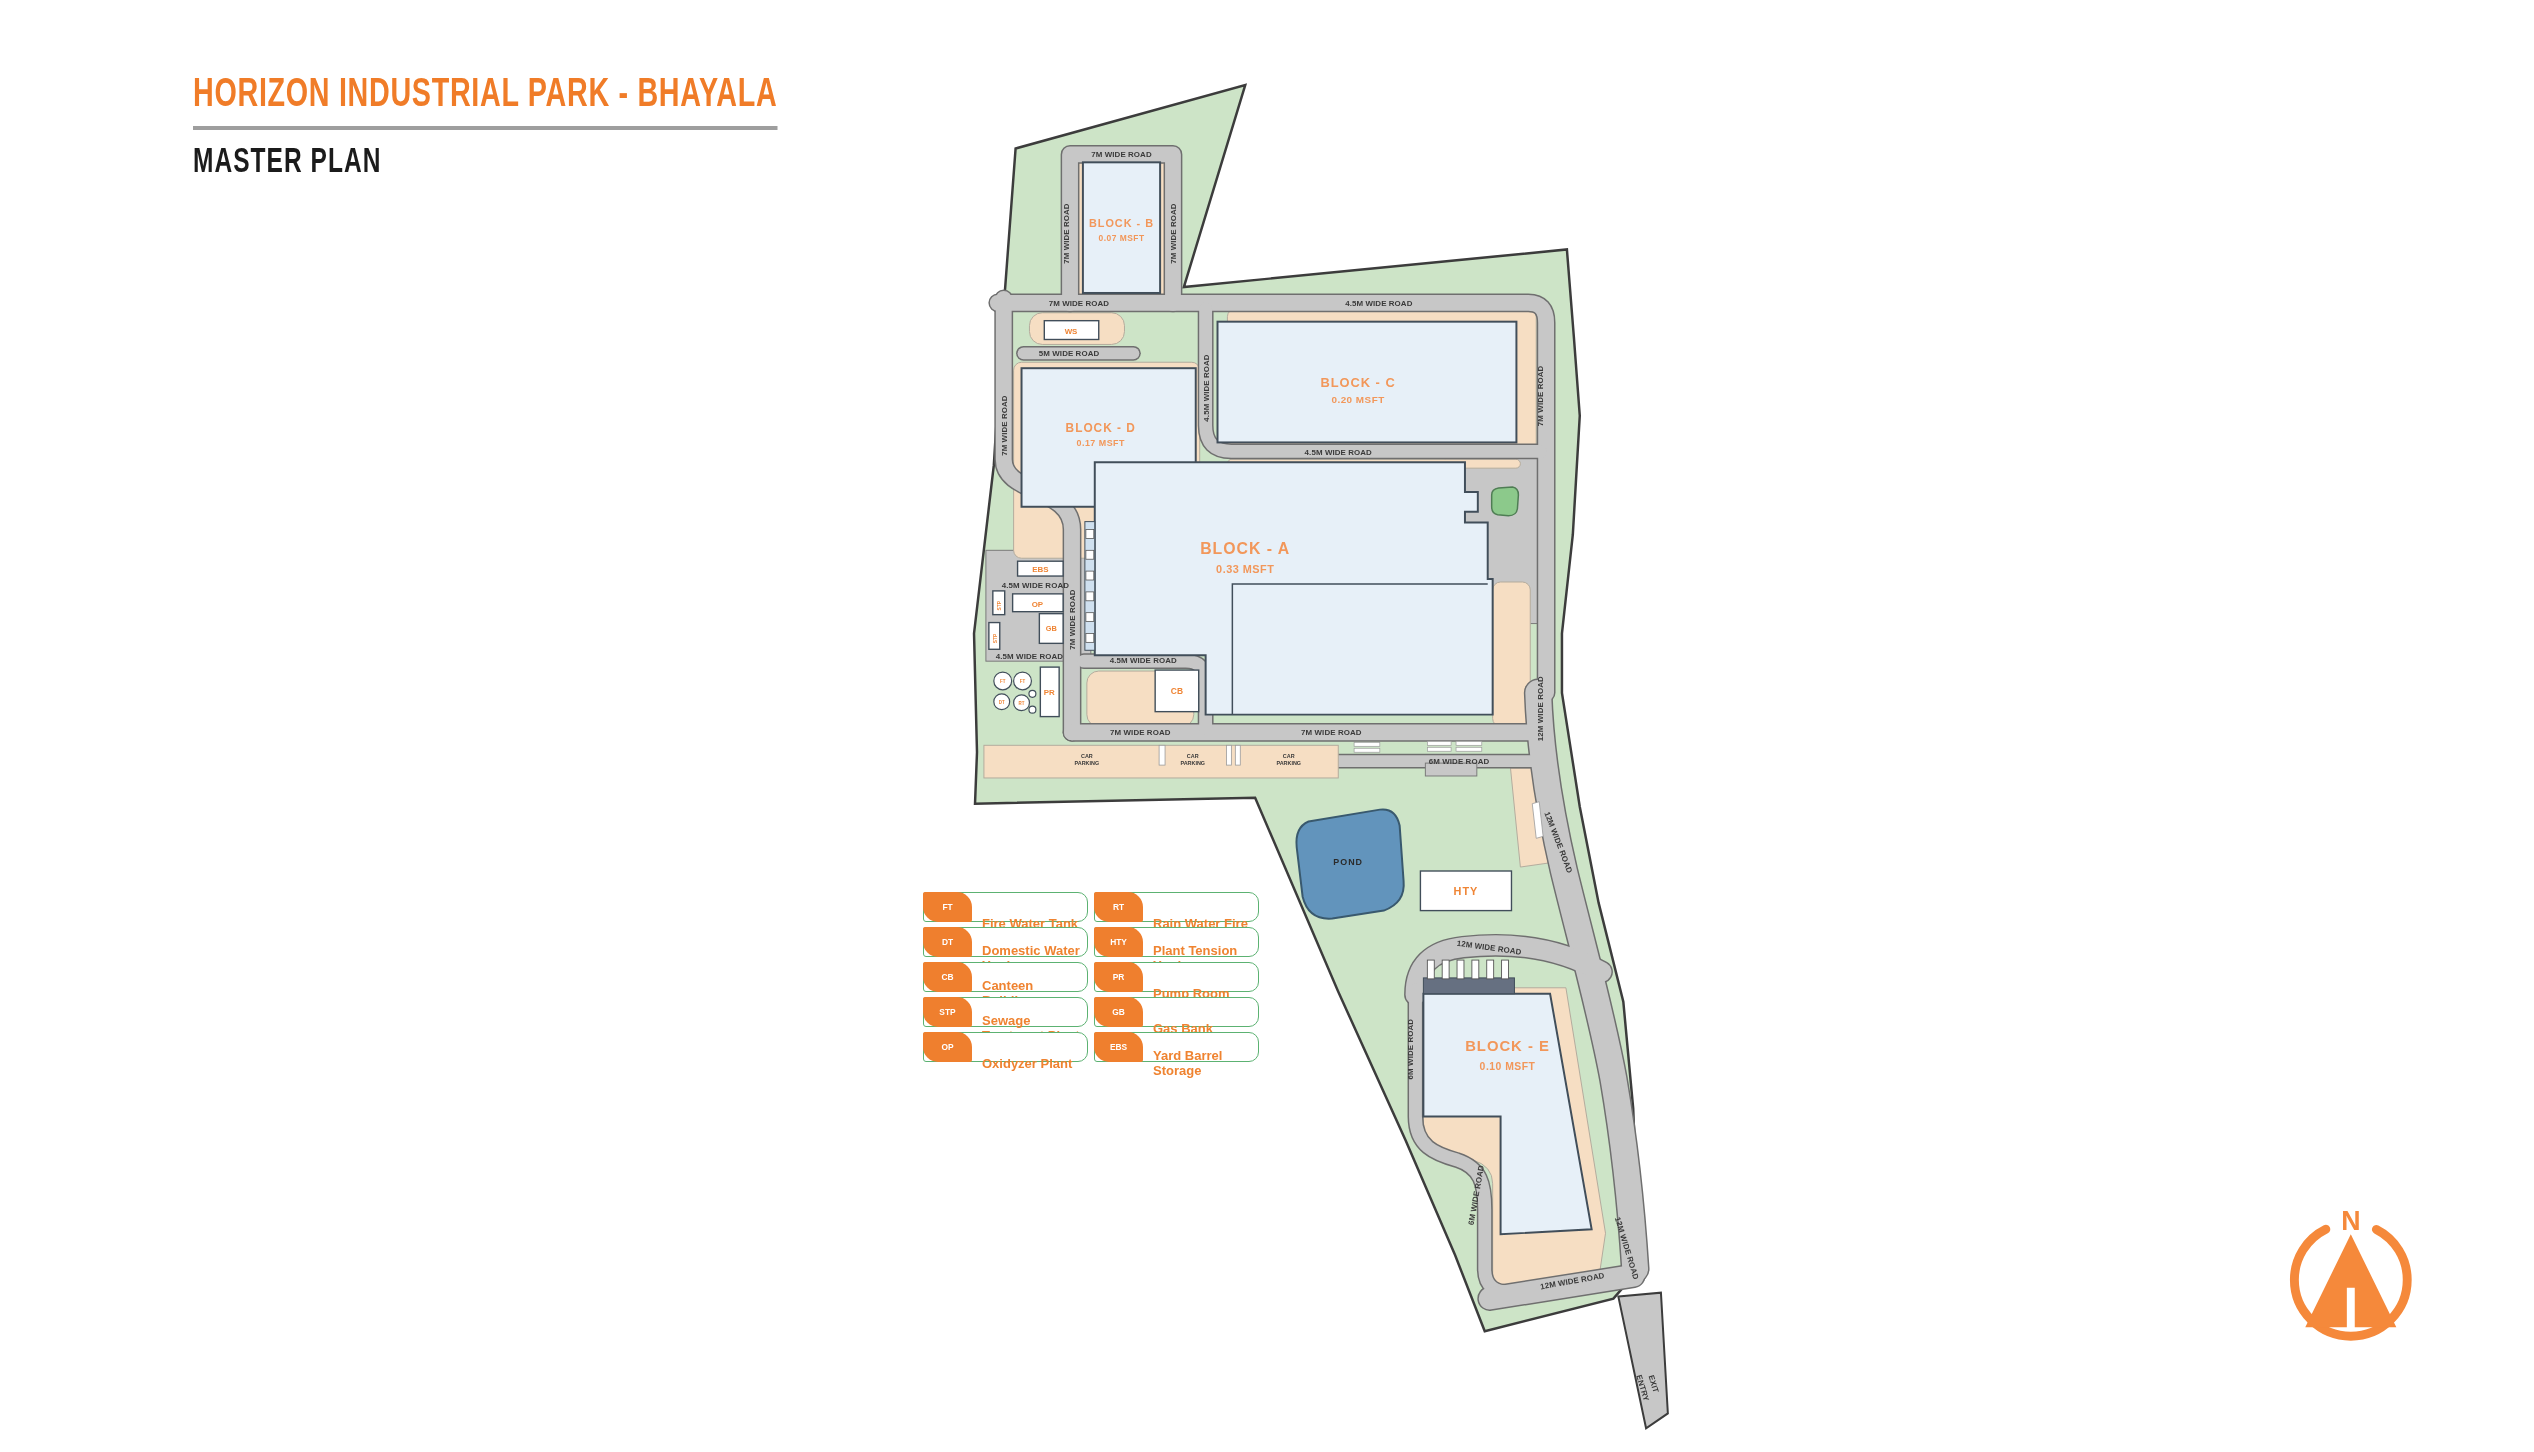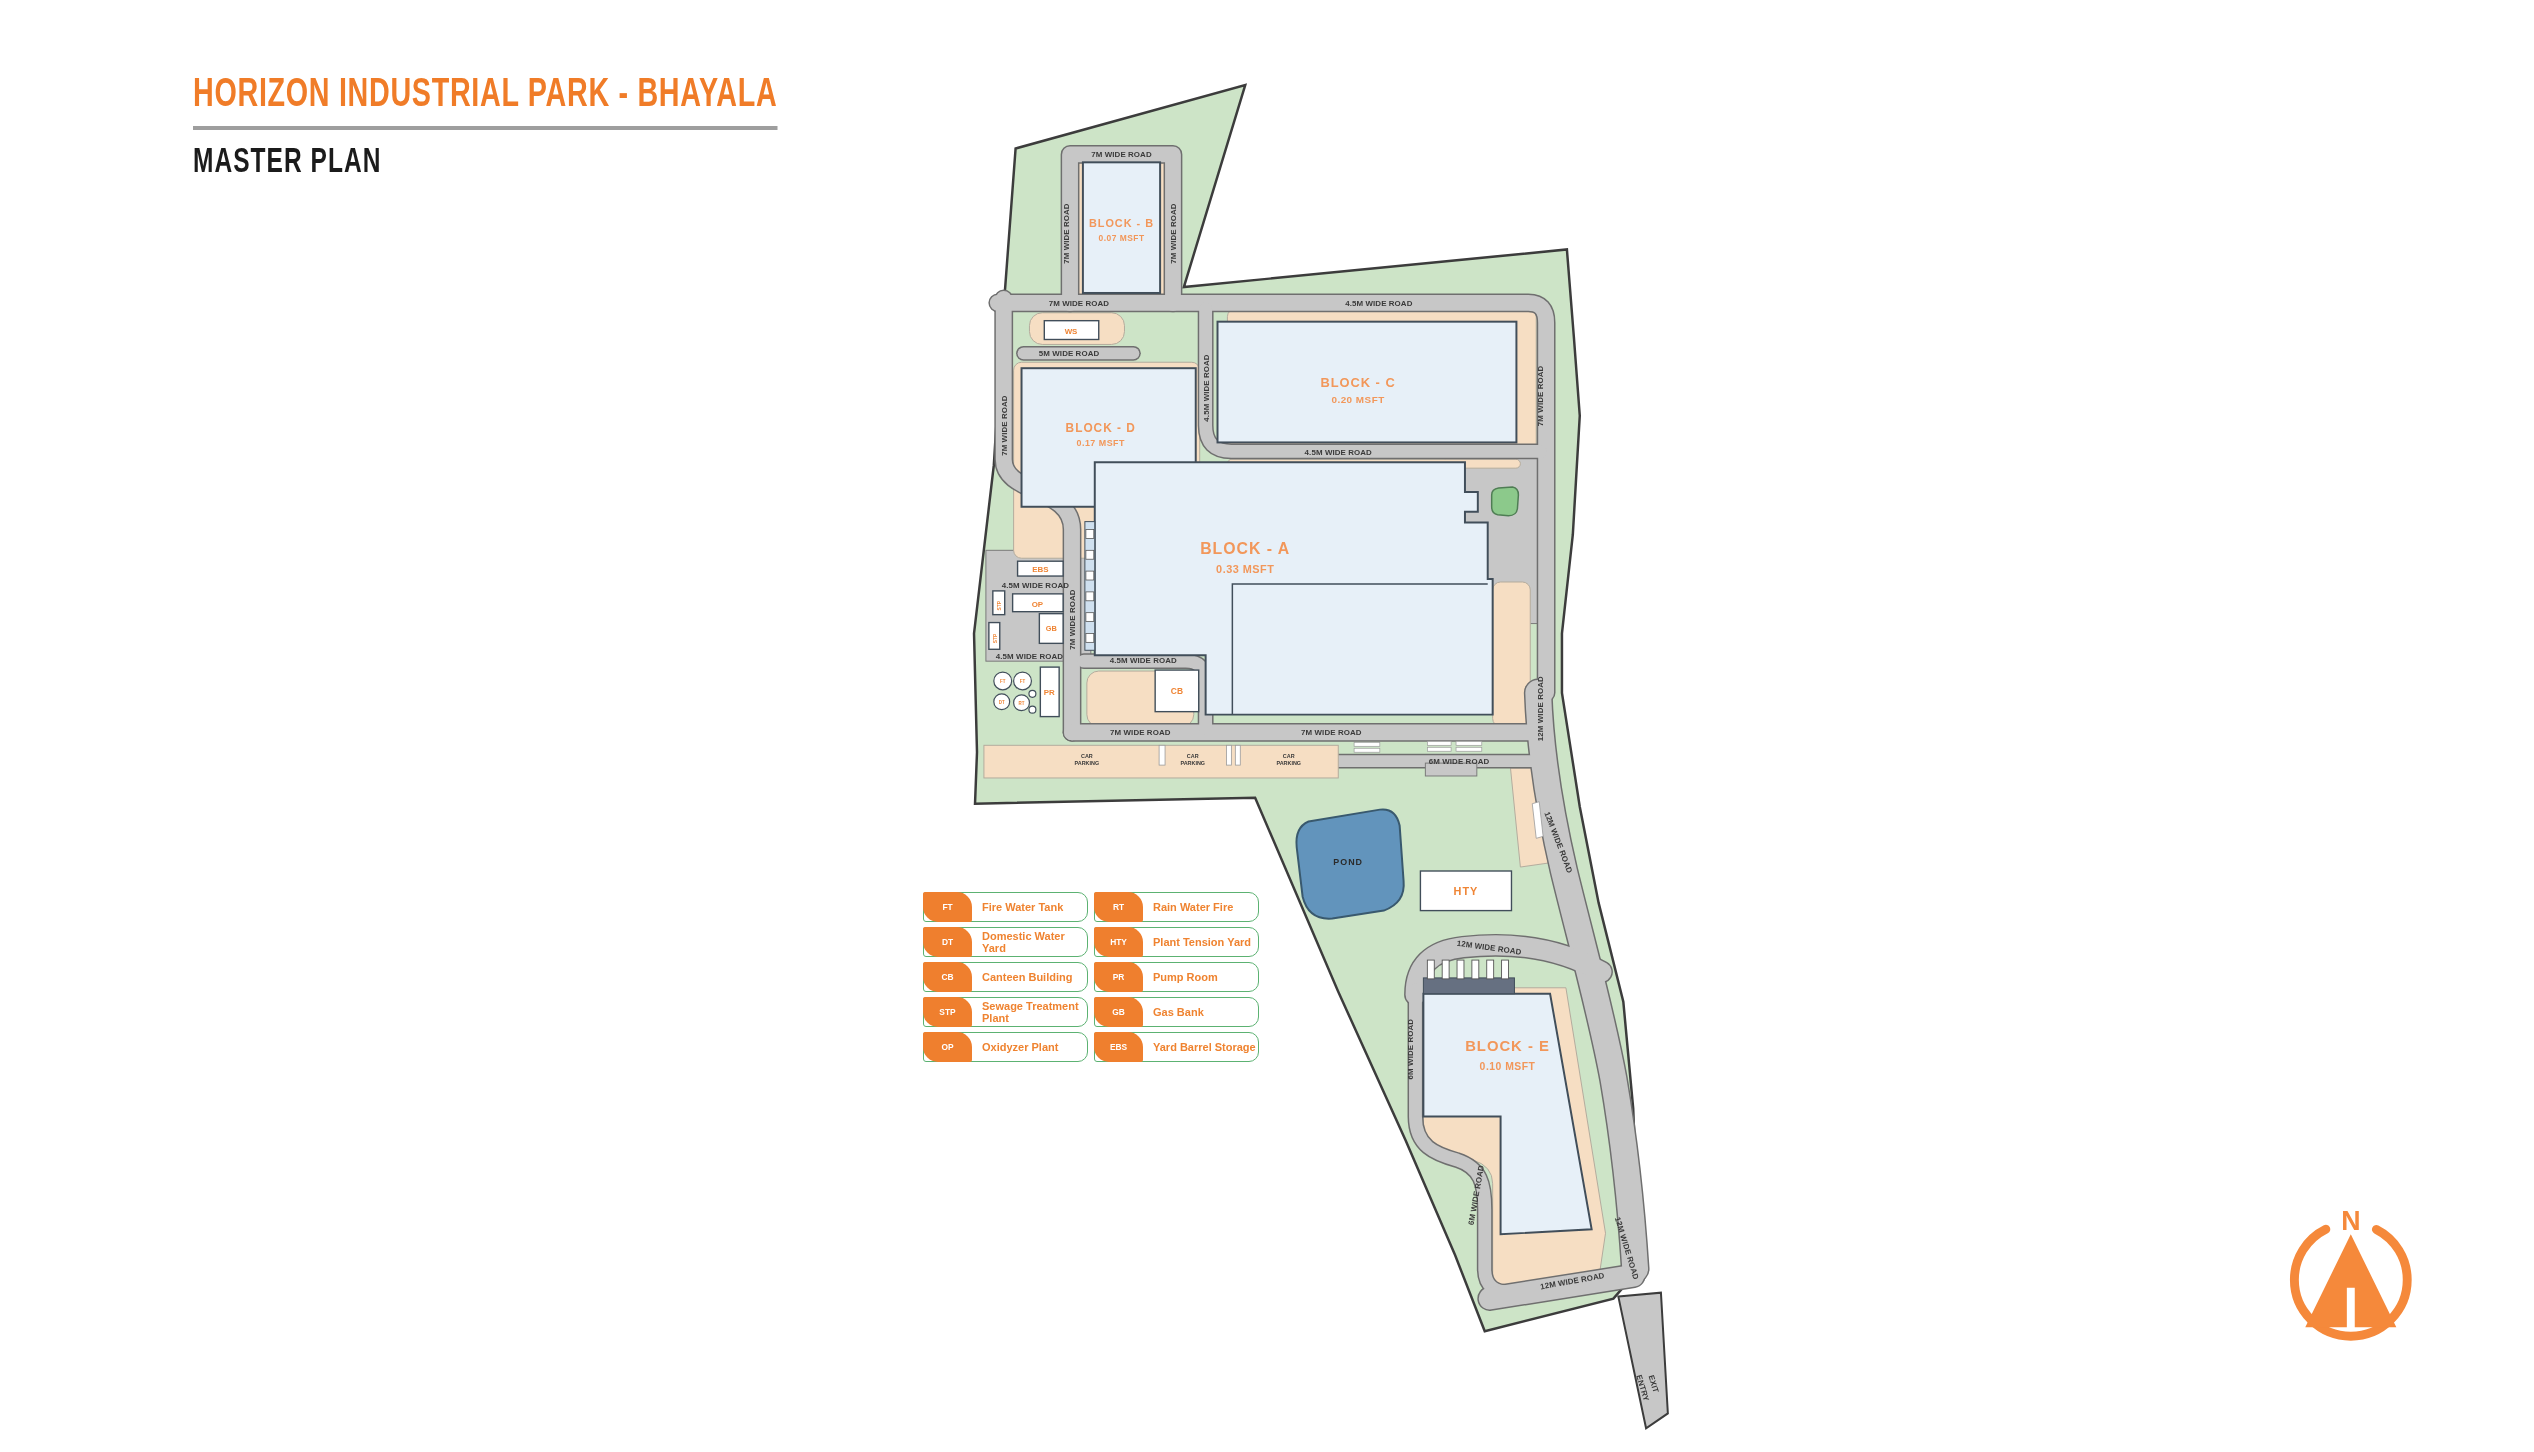--- a/index.html
+++ b/index.html
@@ -11,22 +11,22 @@
   .header .title{font-size:41px;font-weight:bold;color:#F07C28;letter-spacing:1px;padding-bottom:10px;border-bottom:4px solid #9e9e9e;display:inline-block;}
   .header .subtitle{font-size:35px;font-weight:bold;color:#1b1b1b;letter-spacing:1.5px;margin-top:10px;}
 
   
   .legend{position:absolute;left:923px;top:892px;display:flex;gap:6px;}
   .legend .col{display:flex;flex-direction:column;gap:5px;}
   .lg-item{position:relative;width:165px;height:30px;background:#fff;border:1px solid #5CB272;border-radius:3px 10px 10px 3px;box-sizing:border-box;}
   .lg-badge{position:absolute;left:-1px;top:-1px;width:49px;height:30px;background:#EF7F2E;color:#fff;
     font-size:8.4px;font-weight:bold;display:flex;align-items:center;justify-content:center;
     border-radius:2px 15px 2px 15px;}
-  .lg-label{position:absolute;left:58px;top:0;height:100%;display:flex;align-items:center;
-    font-size:11px;font-weight:bold;color:#EF8330;}
+  .lg-label{position:absolute;left:58px;top:16px;height:100%;display:flex;align-items:center;
+    font-size:13px;font-weight:bold;color:#EF8330;}
 
   
   .mapsvg{position:absolute;left:0;top:0;}
   .road-edge{fill:none;stroke:#6f6f6f;stroke-linecap:round;stroke-linejoin:round;}
   .road-fill{fill:none;stroke:#C7C7C7;stroke-linecap:round;stroke-linejoin:round;}
   .apron{fill:#F6DEC3;stroke:#B3AB9D;stroke-width:1;}
   .plaza{fill:#C7C7C7;stroke:#7a7a7a;stroke-width:1;}
   .bldg{fill:#E7F0F8;stroke:#414E5A;stroke-width:2;}
   .wbox{fill:#ffffff;stroke:#414E5A;stroke-width:1.4;}
   .roadlabel{font-size:8px;font-weight:bold;fill:#3a3a3a;text-anchor:middle;letter-spacing:0.1px;}

